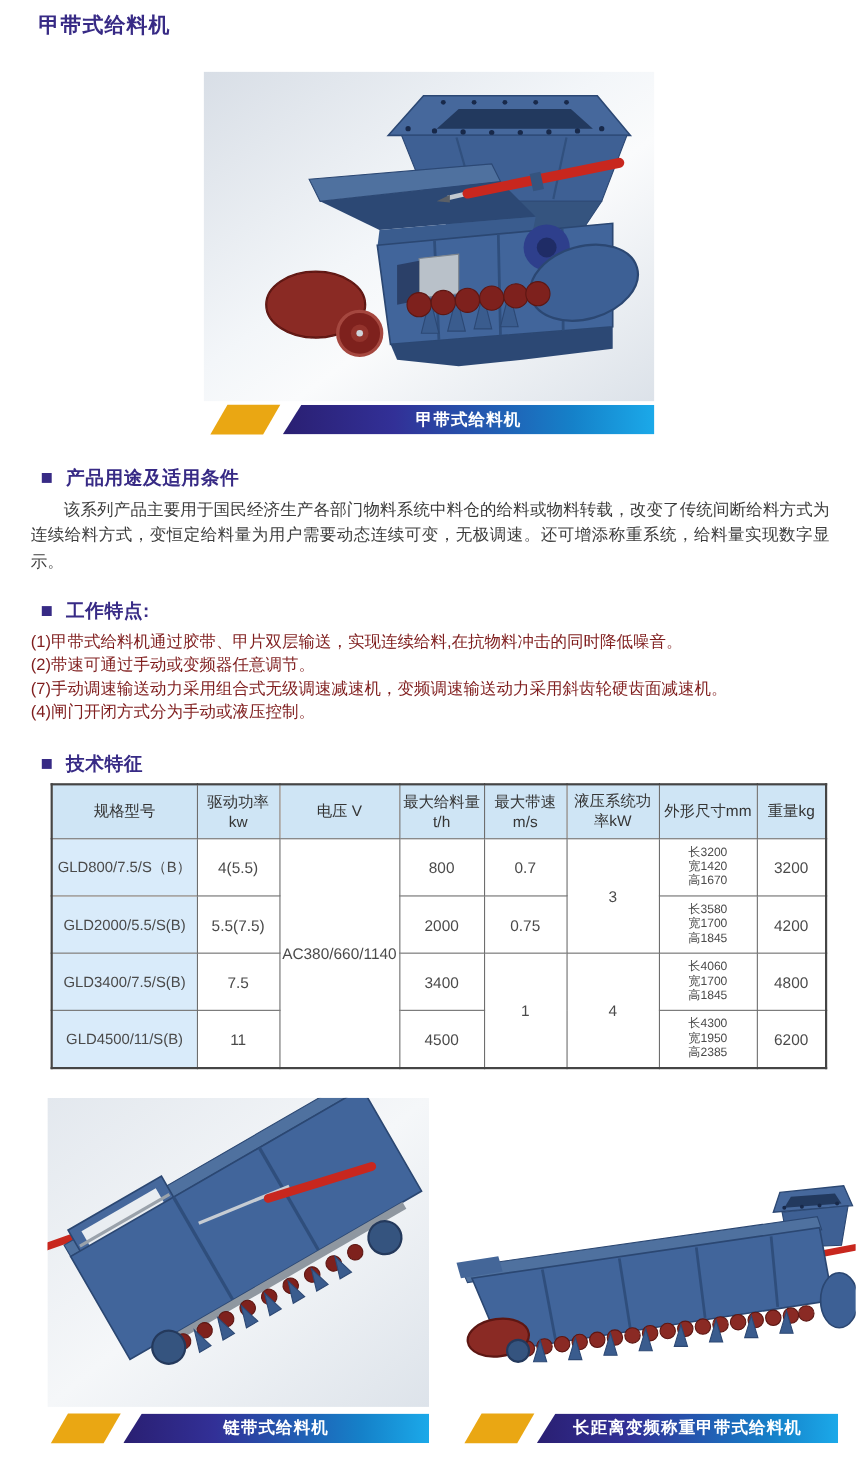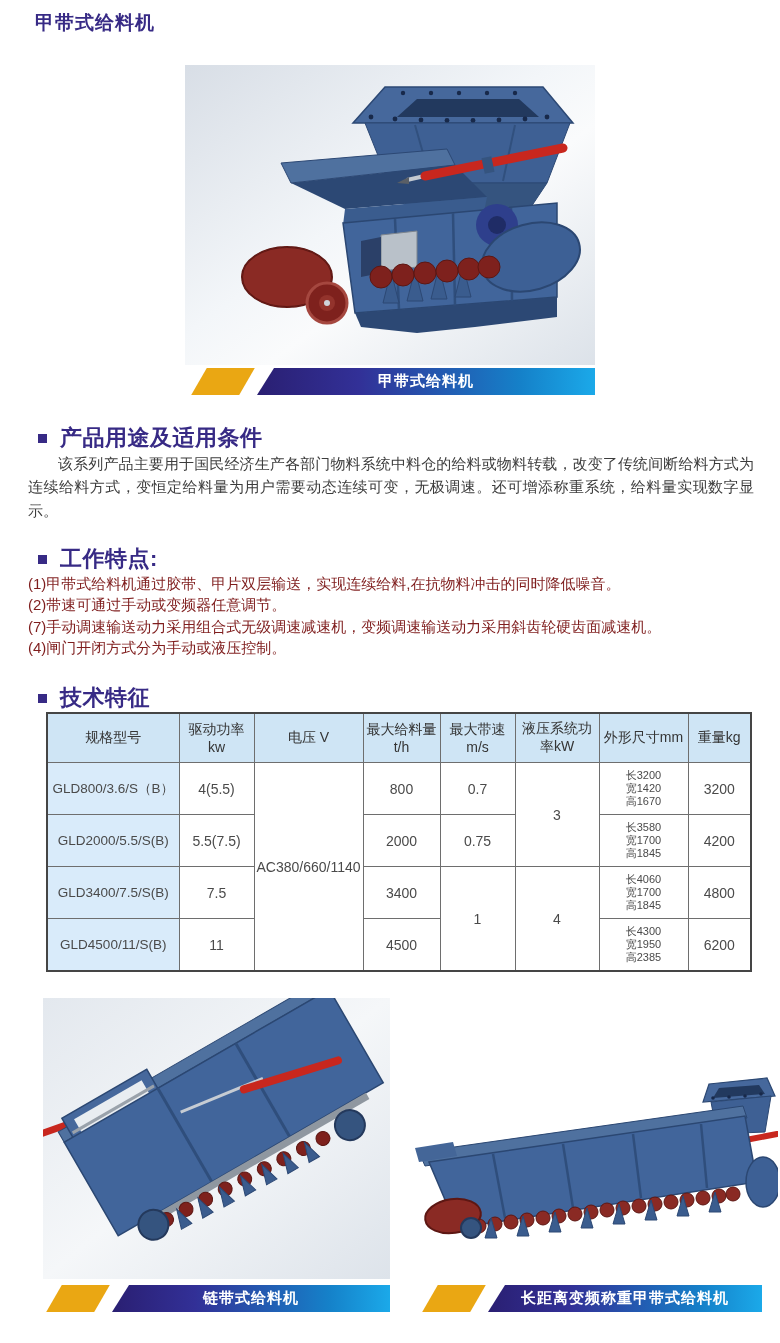--- a/index.html
+++ b/index.html
@@ -16,21 +16,21 @@
   .caption .gold{position:absolute;left:14px;top:0;width:48px;height:27px;background:#eaa713;transform:skewX(-30deg);}
   .caption .bar{position:absolute;left:72px;right:0;top:0;height:27px;
     background:linear-gradient(90deg,#2a1f72 0%,#323097 30%,#1581c9 78%,#1ba9e9 100%);
     clip-path:polygon(17px 0,100% 0,100% 100%,0 100%);
     display:flex;align-items:center;justify-content:center;
     color:#fff;font-weight:bold;font-size:15px;letter-spacing:1px;}
 
   
   .sec-head{position:absolute;display:flex;align-items:center;}
   .sec-head .bullet{width:9px;height:9px;background:#372a85;margin-right:13px;flex:0 0 auto;}
-  .sec-head .txt{font-size:22px;font-weight:bold;color:#372a85;letter-spacing:0.5px;}
+  .sec-head .txt{font-size:17px;font-weight:bold;color:#372a85;letter-spacing:0.5px;}
 
   .body-text{position:absolute;left:28px;width:726px;font-size:15px;line-height:1.56;color:#3c3c3c;text-align:justify;}
   .body-text.indent{text-indent:2em;}
   .feature-list{position:absolute;left:28px;width:730px;font-size:15px;line-height:1.42;color:#7f1d1d;}
   .feature-list div{white-space:nowrap;}
 
   
   table.specs{position:absolute;left:46px;top:712px;width:704px;border-collapse:collapse;table-layout:fixed;
     font-size:14px;color:#4a4a4a;border:2px solid #454545;}
   table.specs th,table.specs td{border:1px solid #6e6e6e;text-align:center;vertical-align:middle;padding:1px 2px;overflow:hidden;}
@@ -185,21 +185,21 @@
         <th>电压 V</th>
         <th>最大给料量t/h</th>
         <th>最大带速m/s</th>
         <th>液压系统功率kW</th>
         <th>外形尺寸mm</th>
         <th>重量kg</th>
       </tr>
     </thead>
     <tbody>
       <tr>
-        <td class="model">GLD800/3.6/S（B）</td>
+        <td class="model">GLD800/7.5/S（B）</td>
         <td>4(5.5)</td>
         <td rowspan="4">AC380/660/1140</td>
         <td>800</td>
         <td>0.7</td>
         <td rowspan="2">3</td>
         <td class="dims">
           <div class="dimwrap">
             <span>长3200</span>
             <span>宽1420</span>
             <span>高1670</span>

